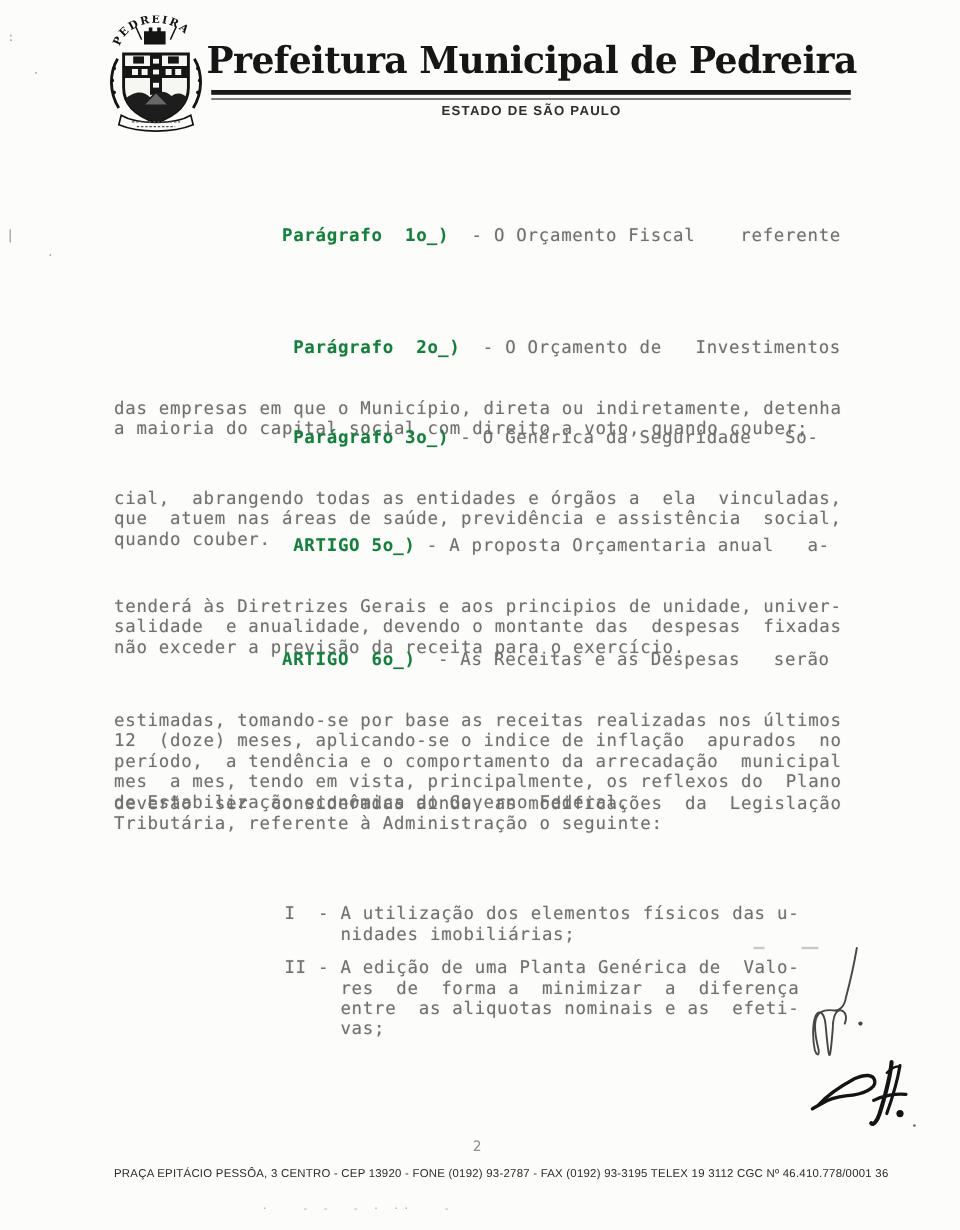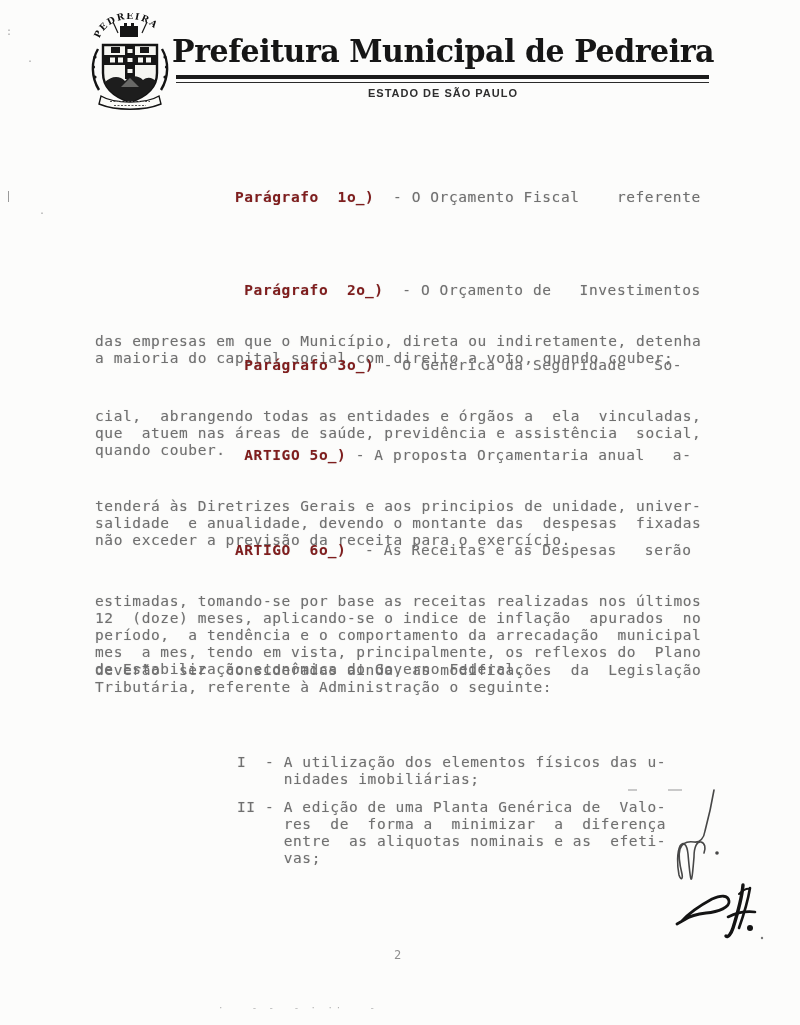--- a/index.html
+++ b/index.html
@@ -28,21 +28,21 @@
     font-size:11px;font-weight:700;color:#2e2e2e;letter-spacing:1px;white-space:nowrap;
   }
   
   .block{
     position:absolute;left:95px;
     font-family:"DejaVu Sans Mono", monospace;
     font-size:14.5px;line-height:17px;letter-spacing:0.6px;
     color:#707070;white-space:pre;
     text-shadow:0 0 1px rgba(110,110,110,.35);
   }
-  .block b{color:#7f1d1d;font-weight:700;}
+  .block b{color:#15803d;font-weight:700;}
   .block pre{margin:0;font:inherit;letter-spacing:inherit;white-space:pre;}
   .item{left:237px;margin-top:48px;}
   
   .pagenum{
     position:absolute;left:394px;top:948px;
     font-size:12px;color:#8f8f8f;letter-spacing:1px;
   }
   .footer{
     position:absolute;left:95px;top:973px;width:660px;
     font-family:"Liberation Sans", sans-serif;
@@ -165,20 +165,21 @@
     <path d="M 682 921 C 689 913 701 905 712 899 C 721 895 728 895 729 901 C 730 907 719 912 706 913 C 697 914 690 916 684 920 L 677 924" fill="none" stroke="#141414" stroke-width="2.8" stroke-linecap="round"></path>
     <path d="M 743 885 C 742 897 738 912 733 928 C 731 934 728 938 726 936" fill="none" stroke="#141414" stroke-width="3.4" stroke-linecap="round"></path>
     <path d="M 750 888 C 748 900 744 914 739 928" fill="none" stroke="#141414" stroke-width="2.6" stroke-linecap="round"></path>
     <path d="M 728 917 C 736 913 747 911 755 912" fill="none" stroke="#141414" stroke-width="2.6" stroke-linecap="round"></path>
     <path d="M 739 894 C 743 890 747 888 750 889" fill="none" stroke="#141414" stroke-width="2" stroke-linecap="round"></path>
     <circle cx="750" cy="928" r="3" fill="#141414"></circle>
     <circle cx="762" cy="938" r="1.2" fill="#777"></circle>
   </svg>
 
   <div class="pagenum">2</div>
+  <div class="footer">PRAÇA EPITÁCIO PESSÔA, 3 CENTRO - CEP 13920 - FONE (0192) 93-2787 - FAX (0192) 93-3195   TELEX 19 3112   CGC Nº 46.410.778/0001 36</div>
   <div class="bottom-marks">·   - -  - · ··   -</div>
 
   <div class="speck" style="left:6px;top:26px;">:</div>
   <div class="speck" style="left:27px;top:56px;">·</div>
   <div class="speck-bar"></div>
   <div class="speck" style="left:39px;top:205px;">.</div>
   <div class="faint-dash" style="left:628px;top:789px;width:9px;"></div>
   <div class="faint-dash" style="left:668px;top:789px;width:14px;"></div>
 
 </div>

